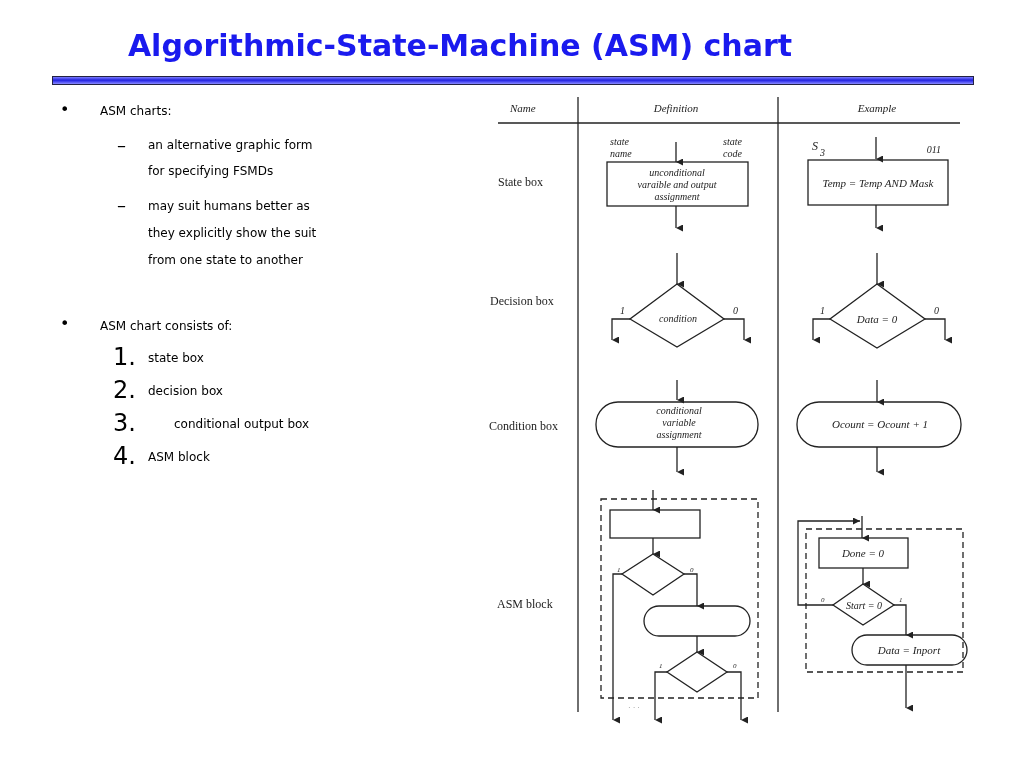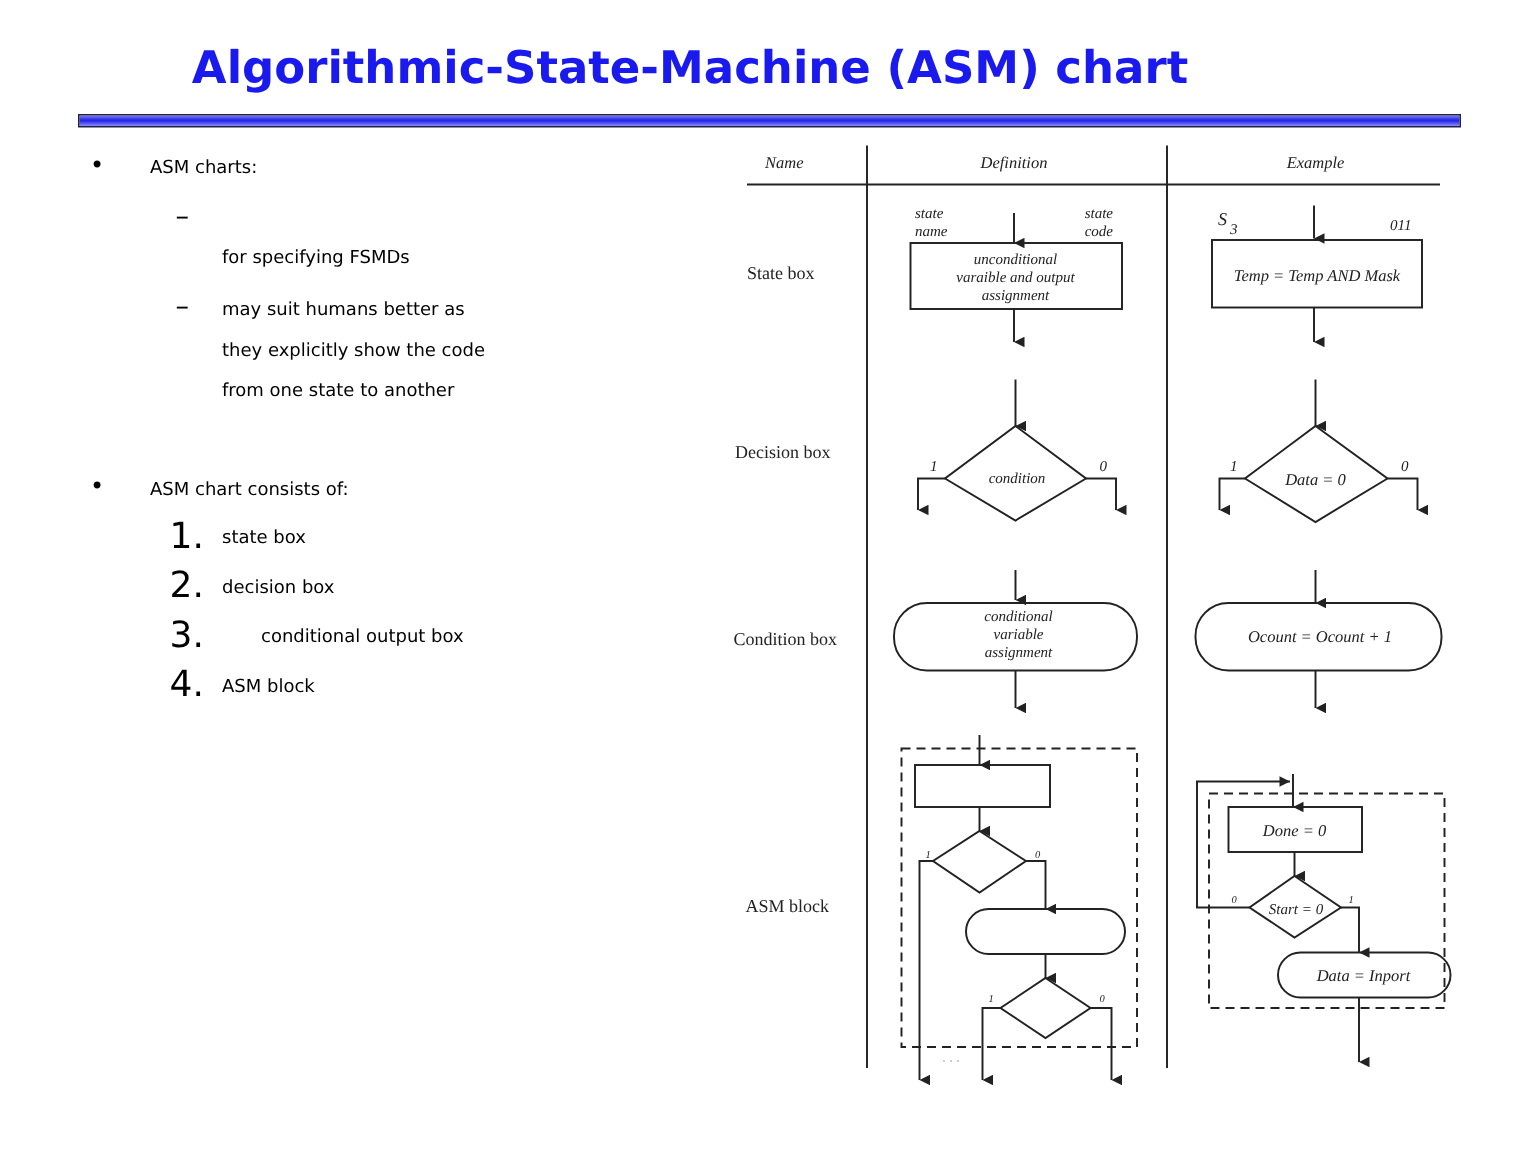--- a/index.html
+++ b/index.html
@@ -18,25 +18,26 @@
 <body>
 
 <div class="title">Algorithmic-State-Machine (ASM) chart</div>
 <div class="title-bar"></div>
 
 <div class="bullets">
   <span class="dot" style="left:60px; top:100px;">•</span>
   <span class="t" style="left:100px; top:98px;">ASM charts:</span>
 
   <span class="dash" style="left:117px; top:134px;">–</span>
+  <span class="t" style="left:148px; top:132px;">an alternative graphic form</span>
   <span class="t" style="left:148px; top:158px;">for specifying FSMDs</span>
 
   <span class="dash" style="left:117px; top:194px;">–</span>
   <span class="t" style="left:148px; top:193px;text-align:right;">may suit humans better as</span>
-  <span class="t" style="left:148px; top:220px;">they explicitly show the code</span>
+  <span class="t" style="left:148px; top:220px;">they explicitly show the suit</span>
   <span class="t" style="left:148px; top:247px;">from one state to another</span>
 
   <span class="dot" style="left:60px; top:314px;">•</span>
   <span class="t" style="left:100px; top:313px;">ASM chart consists of:</span>
 
   <span class="num" style="left:113px; top:345px;">1.</span>
   <span class="t" style="left:148px; top:345px;">state box</span>
   <span class="num" style="left:113px; top:378px;">2.</span>
   <span class="t" style="left:148px; top:378px;">decision box</span>
   <span class="num" style="left:113px; top:411px;">3.</span>

